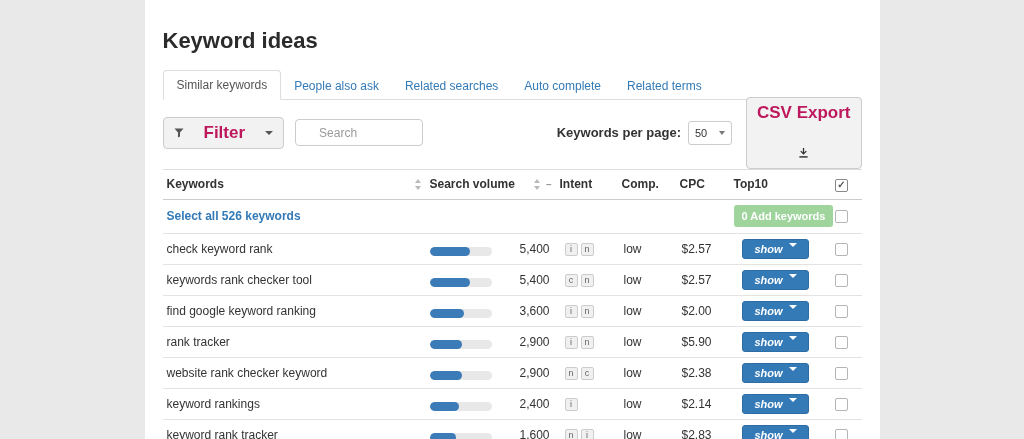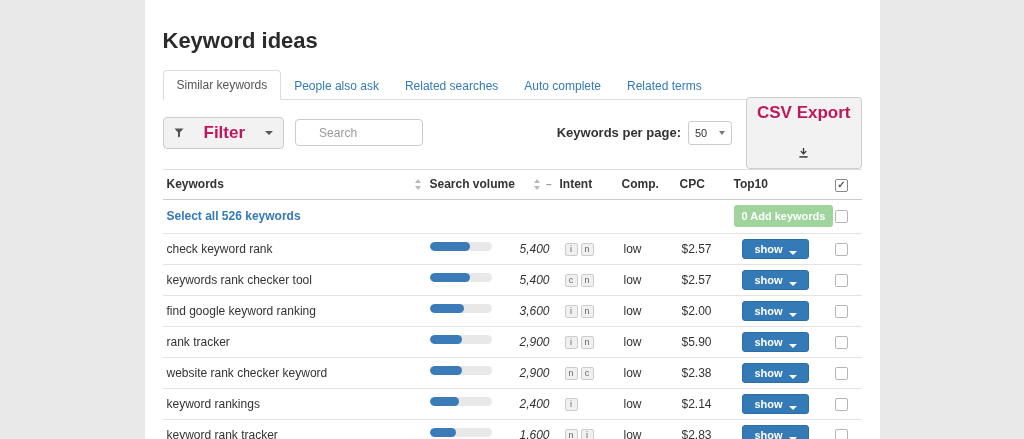--- a/index.html
+++ b/index.html
@@ -170,21 +170,21 @@
     border: none;
     border-radius: 3px;
     color: #fff;
     font-size: 11px;
     font-weight: bold;
     padding: 5px 8px;
     cursor: pointer;
     font-family: "Liberation Sans", sans-serif;
     white-space: nowrap;
   }
-  .vol-cell { display: flex; align-items: flex-start; font-style: italic; }
+  .vol-cell { display: flex; align-items: flex-end; }
   .bar-track {
     display: inline-block;
     width: 62px; height: 9px;
     background: #e8e8e8;
     border-radius: 5px;
     overflow: hidden;
     flex: none;
   }
   .bar-fill {
     display: block; height: 100%;
@@ -199,30 +199,31 @@
     background: #f0f0f0;
     border: 1px solid #ccc;
     border-radius: 2px;
     font-size: 9px;
     color: #666;
     line-height: 1;
   }
   .comp-cell, .cpc-cell { padding-left: 6px; }
   .top10-cell { text-align: center; }
   .show-btn {
-    display: inline-flex; align-items: flex-end; gap: 6px;
+    display: inline-flex; align-items: flex-start; gap: 6px;
     background: #337ab7;
     border: 1px solid #2e6da4;
     border-radius: 3px;
     color: #fff;
     font-size: 11px;
     font-weight: bold;
     padding: 3px 11px;
     cursor: pointer;
     font-family: "Liberation Sans", sans-serif;
+    font-style: italic;
   }
   .check-cell { text-align: center; }
   input[type="checkbox"] {
     appearance: none;
     -webkit-appearance: none;
     width: 13px; height: 13px;
     border: 1px solid #b5b5b5;
     border-radius: 2px;
     background: #fff;
     cursor: pointer;

